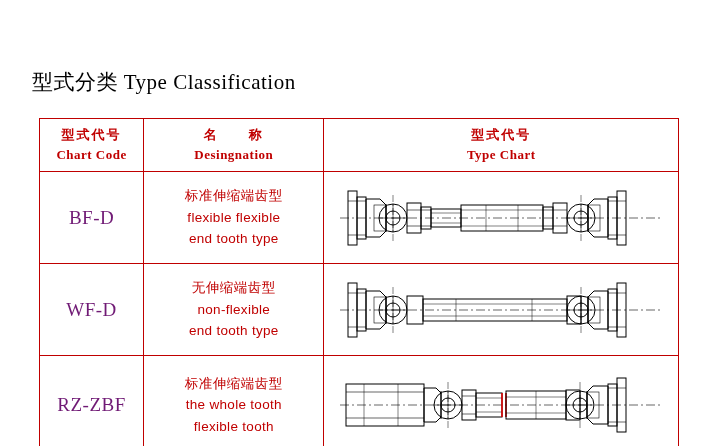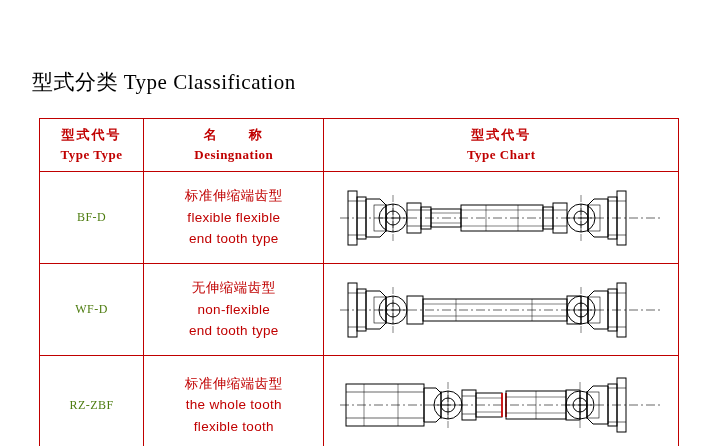--- a/index.html
+++ b/index.html
@@ -52,22 +52,22 @@
     height: 52px;
     color: #c00000;
     font-size: 13px;
     line-height: 1.55;
     font-family: "Liberation Serif", serif;
   }
   .head-cn { letter-spacing: 2px; }
   .head-en { letter-spacing: 0.5px; }
 
   .code-cell {
-    font-size: 12px;
-    color: #4d7c0f;
+    font-size: 19px;
+    color: #701a75;
     letter-spacing: 0.5px;
     font-family: "Liberation Serif", serif;
   }
   .name-cell {
     color: #c00000;
     font-size: 13.5px;
     line-height: 1.6;
     padding: 6px 4px;
     font-family: Liberation Sans, sans-serif;
   }
@@ -97,21 +97,21 @@
   <table class="table">
     <colgroup>
       <col class="col-code">
       <col class="col-name">
       <col class="col-chart">
     </colgroup>
     <thead>
       <tr>
         <th class="head-cell">
           <div class="head-cn">型式代号</div>
-          <div class="head-en">Type Type</div>
+          <div class="head-en">Chart Code</div>
         </th>
         <th class="head-cell">
           <div class="head-cn">名　　称</div>
           <div class="head-en">Desingnation</div>
         </th>
         <th class="head-cell">
           <div class="head-cn">型式代号</div>
           <div class="head-en">Type  Chart</div>
         </th>
       </tr>

